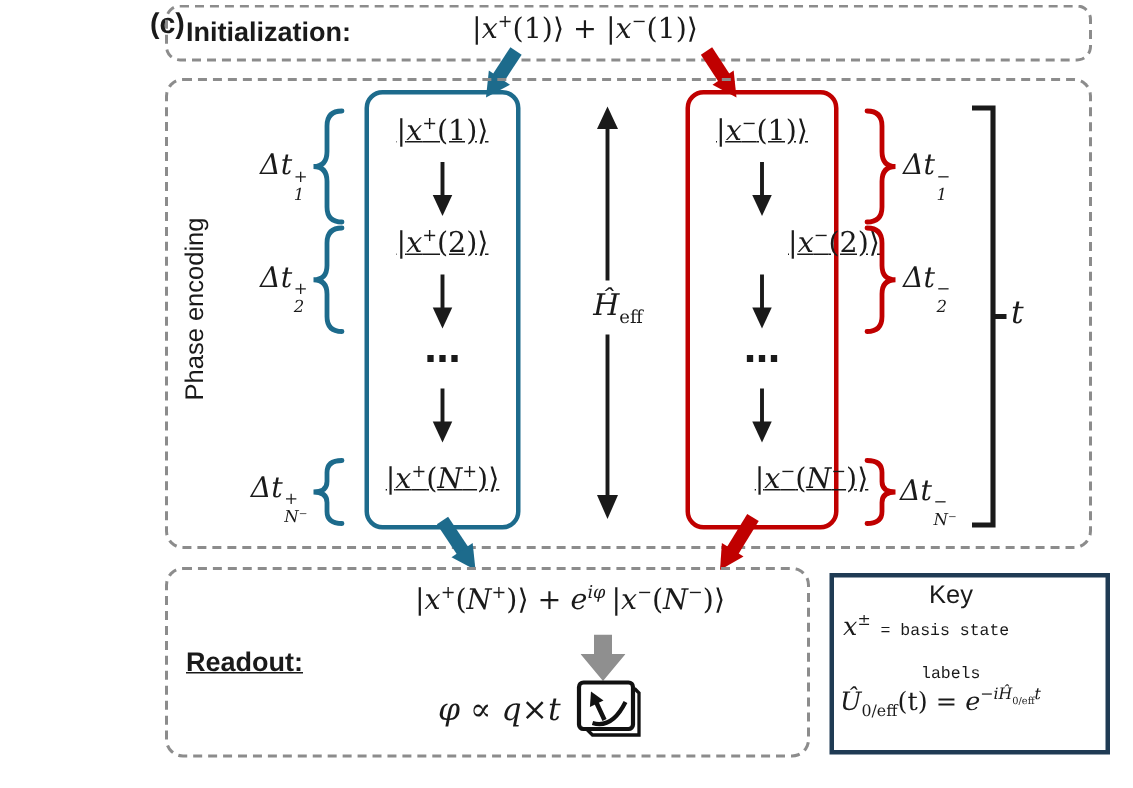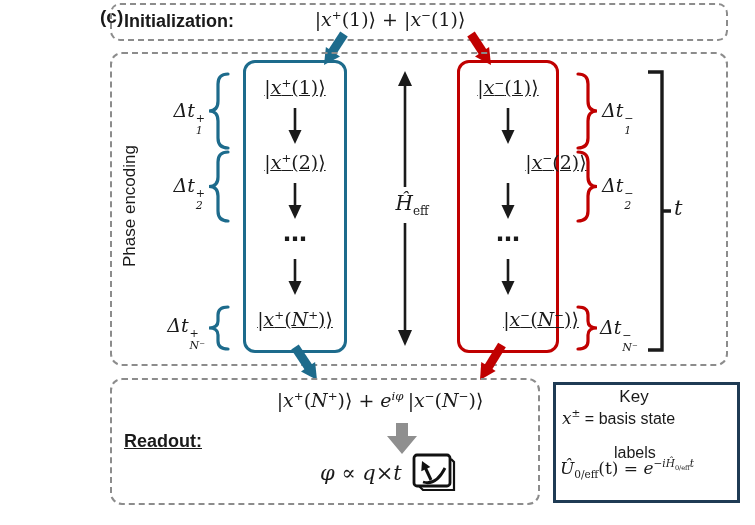--- a/index.html
+++ b/index.html
@@ -22,27 +22,27 @@
           font-size:58%;line-height:1.1;vertical-align:-0.45em;margin-left:1px;}
   .state{transform:translateX(-50%);text-decoration:underline;}
   .dots{transform:translateX(-50%);font-size:24px;font-weight:bold;
         font-family:"DejaVu Serif","DejaVu Sans",serif;}
   .dtl{font-size:19px;}
   .dt-left{text-align:right;}
   .heff{font-size:20px;text-align:center;}
   .heff sub{font-size:60%;font-style:normal;}
   .t-label{font-size:21px;}
   .phi-row{display:flex;align-items:center;gap:10px;}
-  .phi{font-size:21px;margin-left:28px;}
+  .phi{font-size:21px;}
   .key-title{font-size:17px;text-align:center;}
   .key-line{font-size:16px;}
   .kmath{font-family:"DejaVu Serif","DejaVu Sans",serif;font-size:17px;}
   .kmath sup{font-size:62%;line-height:0;}
   .kmath sub{font-size:62%;line-height:0;}
-  .ksans{font-family:Liberation Sans, sans-serif;font-size:16px;}
+  .ksans{font-family:Liberation Mono, monospace;font-size:11px;}
   
   .sk-dark{stroke:#1a1a1a;stroke-width:2.6;}
   .fl-dark{fill:#1a1a1a;}
   .sk-teal{stroke:var(--teal,#1d6b8c);fill:none;stroke-width:3.2;stroke-linecap:round;}
   .sk-red{stroke:var(--red,#c00000);fill:none;stroke-width:3.2;stroke-linecap:round;}
   .sk-black-br{stroke:#1a1a1a;fill:none;stroke-width:3.4;}
   .flow-teal{stroke:var(--teal,#1d6b8c);stroke-width:9;}
   .flow-teal-h{fill:var(--teal,#1d6b8c);}
   .flow-red{stroke:var(--red,#c00000);stroke-width:9;}
   .flow-red-h{fill:var(--red,#c00000);}

